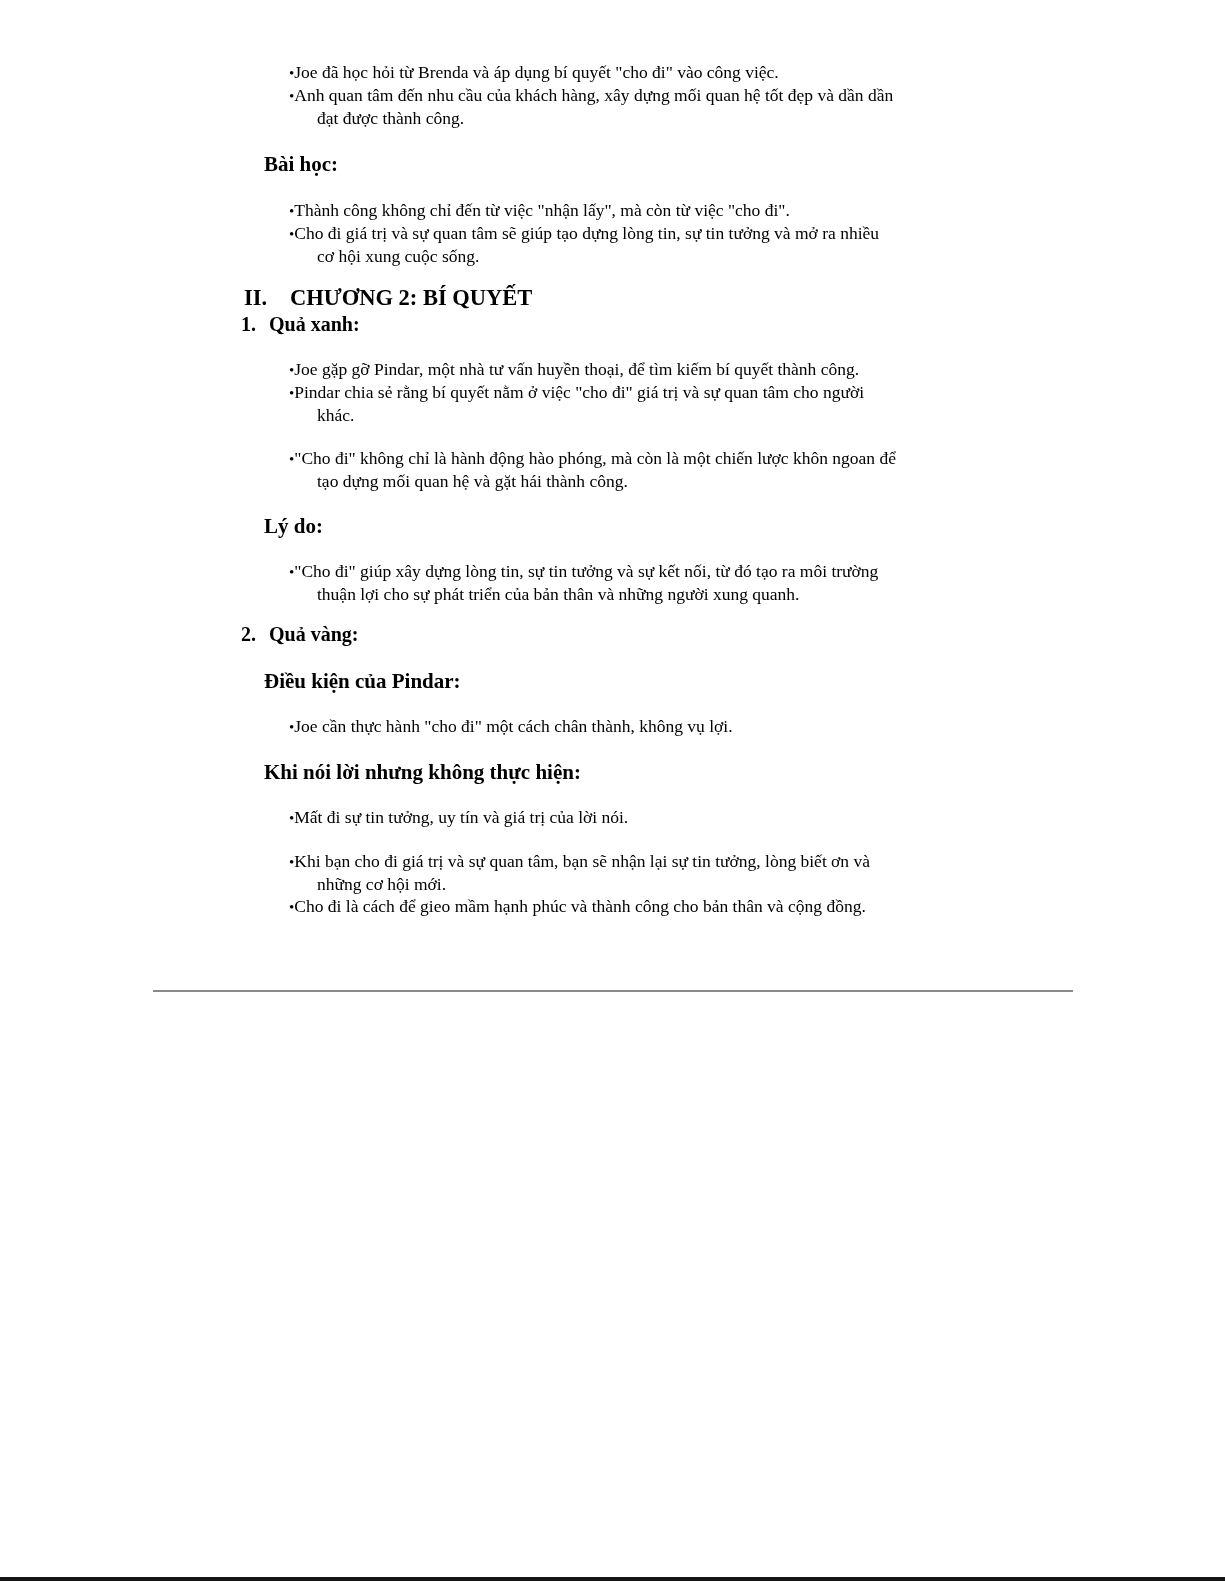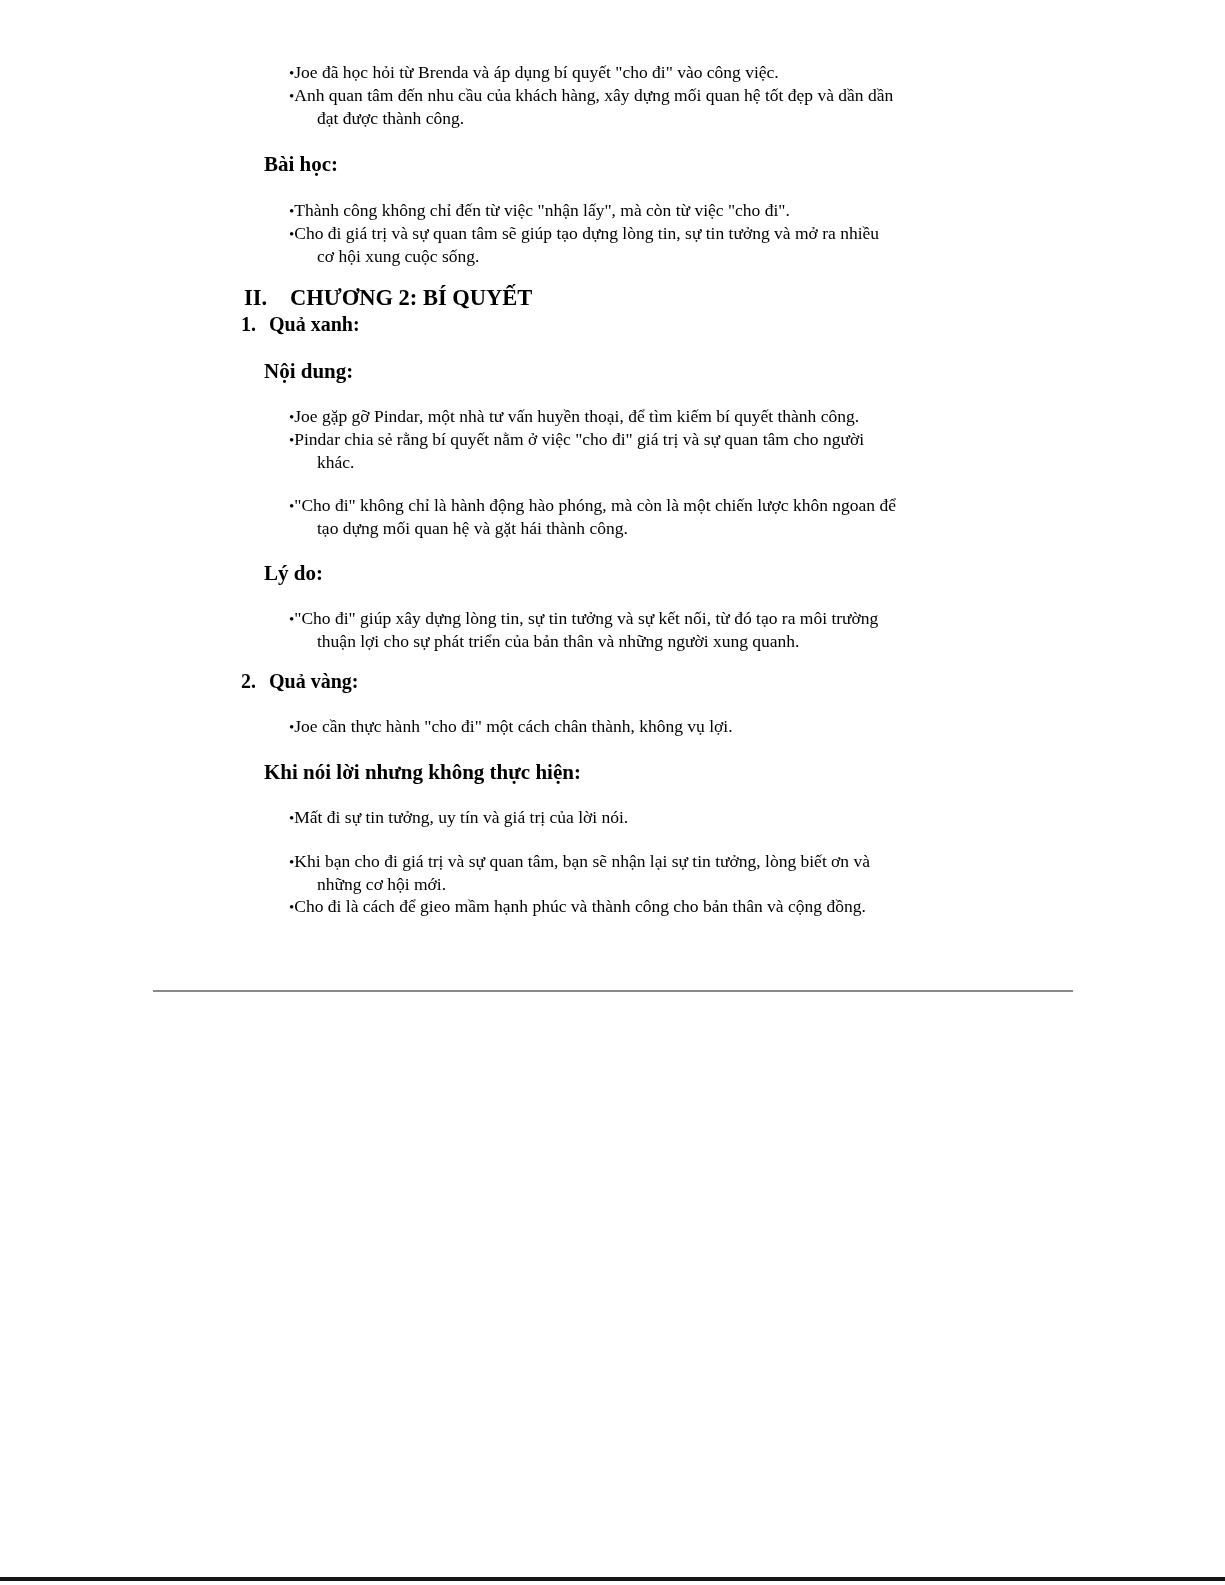--- a/index.html
+++ b/index.html
@@ -89,41 +89,41 @@
     <div class="chapter g17">
       <span class="num">II.</span>
         <span>CHƯƠNG 2: BÍ QUYẾT</span>
     </div>
 
     <div class="numbered">
       <span class="num">1.</span>
         <span>Quả xanh:</span>
     </div>
 
-    <div class="sub g21">Nội dung:</div>
 
     <div class="line first g21"><span class="marker">•</span><span>Joe gặp gỡ Pindar, một nhà tư vấn huyền thoại, để tìm kiếm bí quyết thành công.</span></div>
 
     <div class="line first"><span class="marker">•</span><span>Pindar chia sẻ rằng bí quyết nằm ở việc "cho đi" giá trị và sự quan tâm cho người</span></div>
     <div class="line cont">khác.</div>
 
 
     <div class="line first g21"><span class="marker">•</span><span>"Cho đi" không chỉ là hành động hào phóng, mà còn là một chiến lược khôn ngoan để</span></div>
     <div class="line cont">tạo dựng mối quan hệ và gặt hái thành công.</div>
 
     <div class="sub g21">Lý do:</div>
 
     <div class="line first g21"><span class="marker">•</span><span>"Cho đi" giúp xây dựng lòng tin, sự tin tưởng và sự kết nối, từ đó tạo ra môi trường</span></div>
     <div class="line cont">thuận lợi cho sự phát triển của bản thân và những người xung quanh.</div>
 
     <div class="numbered g16">
       <span class="num">2.</span>
         <span>Quả vàng:</span>
     </div>
 
+    <div class="sub g21">Điều kiện của Pindar:</div>
 
     <div class="line first g21"><span class="marker">•</span><span>Joe cần thực hành "cho đi" một cách chân thành, không vụ lợi.</span></div>
 
     <div class="sub g21">Khi nói lời nhưng không thực hiện:</div>
 
     <div class="line first g21"><span class="marker">•</span><span>Mất đi sự tin tưởng, uy tín và giá trị của lời nói.</span></div>
 
 
     <div class="line first g21"><span class="marker">•</span><span>Khi bạn cho đi giá trị và sự quan tâm, bạn sẽ nhận lại sự tin tưởng, lòng biết ơn và</span></div>
     <div class="line cont">những cơ hội mới.</div>

